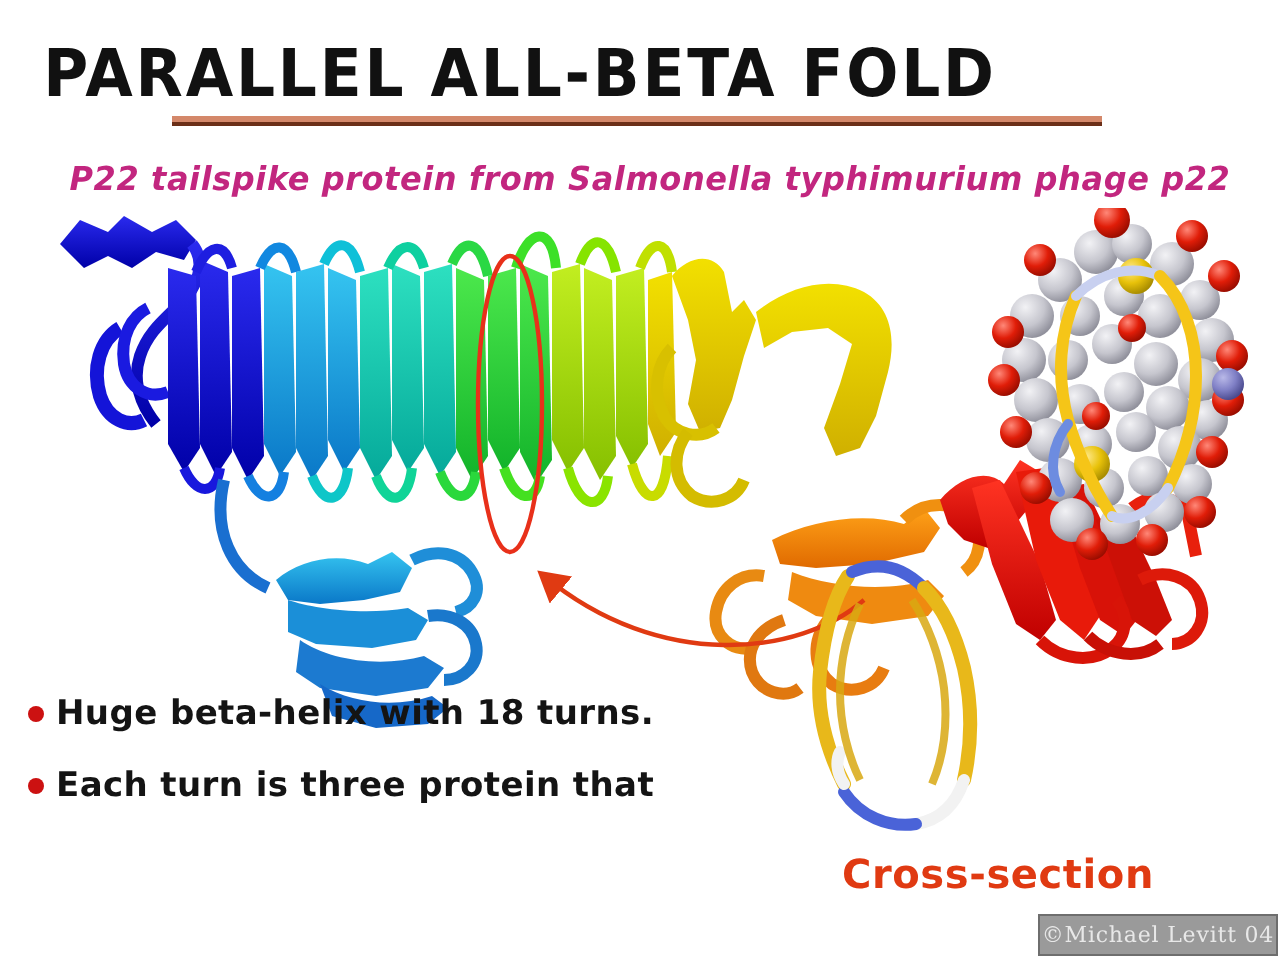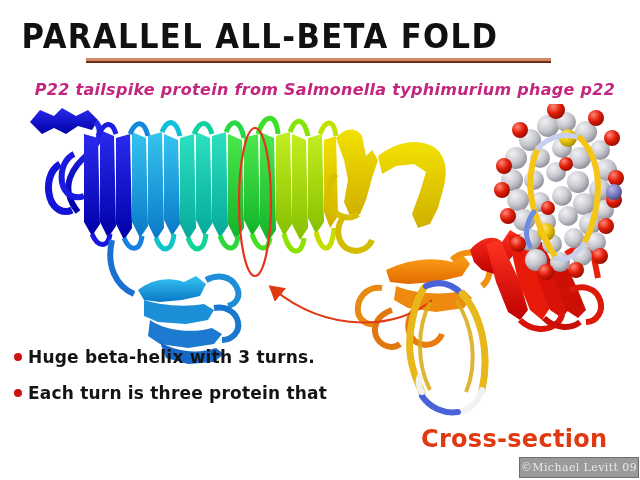--- a/index.html
+++ b/index.html
@@ -103,21 +103,21 @@
     line-height: 26px;
     letter-spacing: 0.2px;
   }
 
   
   #cross-section-label {
     position: absolute;
     left: 421px;
     top: 425px;
     font-family: "DejaVu Sans", sans-serif;
-    font-size: 24px;
+    font-size: 20px;
     font-weight: bold;
     color: #e03a12;
     letter-spacing: 0.3px;
     white-space: nowrap;
   }
 
   
   #copyright-badge {
     position: absolute;
     left: 519px;
@@ -399,27 +399,27 @@
         <path d="M580 34 C592 46 598 64 598 84 C598 104 592 124 584 140" stroke="#f5c518" stroke-width="6" fill="none" stroke-linecap="round"></path>
         <path d="M584 140 C576 152 564 158 556 154" stroke="#c8d0f0" stroke-width="5" fill="none" stroke-linecap="round"></path>
         <path d="M534 108 C526 118 524 132 530 142" stroke="#6d8ce0" stroke-width="5" fill="none" stroke-linecap="round"></path>
       </g>
     </g>
   </svg>
 
   <div id="bullets">
     <div class="bullet-row">
       <span class="bullet-dot"></span>
-      <span class="bullet-text">Huge beta-helix with 3 turns.</span>
+      <span class="bullet-text">Huge beta-helix with 18 turns.</span>
     </div>
     <div class="bullet-row">
       <span class="bullet-dot"></span>
       <span class="bullet-text">Each turn is three protein that</span>
     </div>
   </div>
 
   <div id="cross-section-label">Cross-section</div>
 
   <div id="copyright-badge">
-    <span id="copyright-text">©Michael Levitt 09</span>
+    <span id="copyright-text">©Michael Levitt 04</span>
   </div>
 
 </div>
 
 </body></html>

